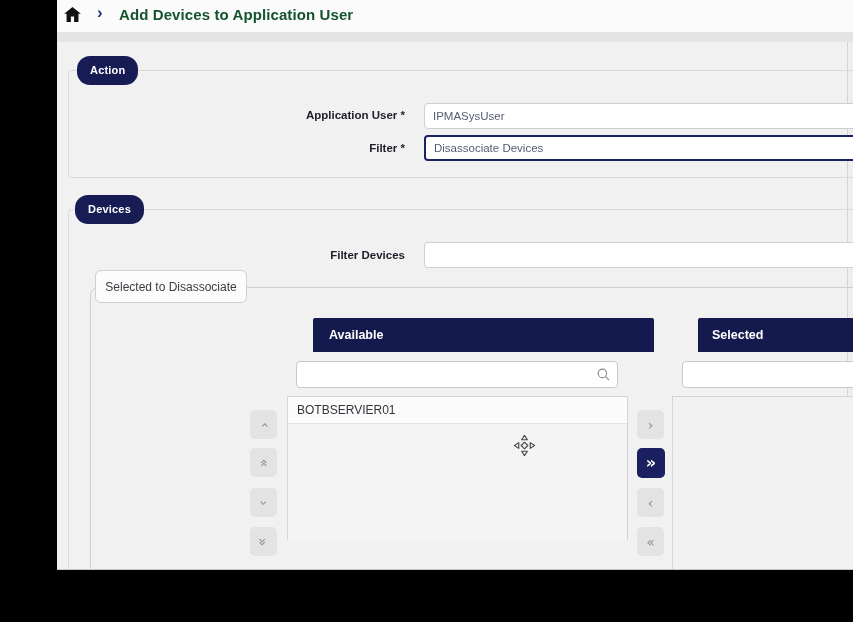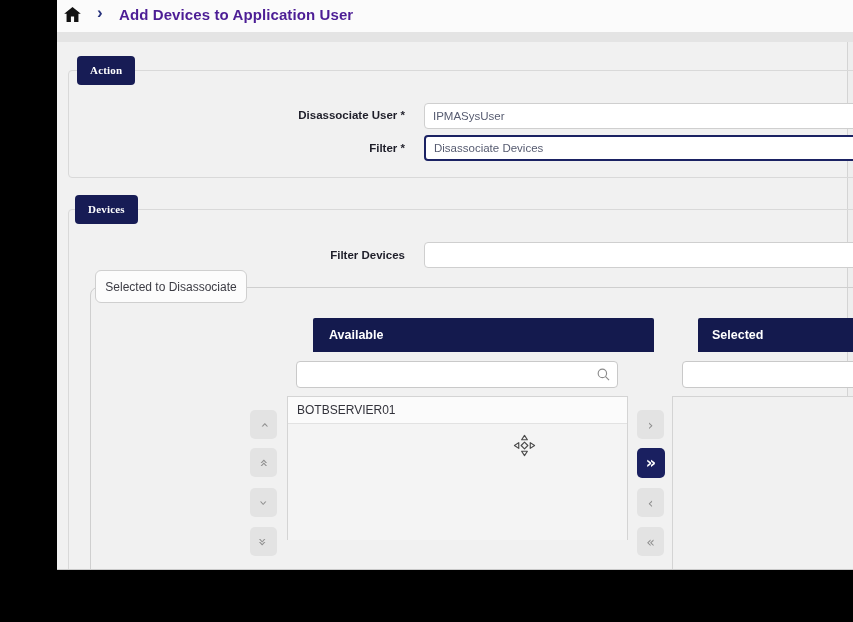--- a/index.html
+++ b/index.html
@@ -8,35 +8,35 @@
 
   .window {
     position:absolute; left:57px; top:0; width:796px; height:570px;
     background:#f1f1f1; overflow:hidden; border-bottom:1px solid #c9c9c9;
   }
 
   
   .topbar { position:absolute; left:0; top:0; width:100%; height:32px; background:#fbfbfb; }
   .home-ic { position:absolute; left:6px; top:5px; width:19px; height:19px; }
   .crumb-sep { position:absolute; left:40px; top:3px; font-size:17px; font-weight:bold; color:#28337c; }
-  .page-title { position:absolute; left:62px; top:6px; font-size:15px; font-weight:bold; color:#4c1d95; letter-spacing:.1px; }
+  .page-title { position:absolute; left:62px; top:6px; font-size:15px; font-weight:bold; color:#14532d; letter-spacing:.1px; }
   .subbar { position:absolute; left:0; top:32px; width:100%; height:10px; background:#e4e4e4; }
 
   
   .gutter { position:absolute; left:790px; top:42px; width:6px; height:528px; background:#eeeeee; border-left:1px solid #d4d4d4; }
 
   
   .panel { position:absolute; border:1px solid #d9d9d9; border-radius:4px; background:transparent; }
   .panel.action  { left:11px; top:70px;  width:800px; height:108px; }
   .panel.devices { left:11px; top:209px; width:800px; height:380px; }
 
   .badge {
     position:absolute; height:29px; line-height:29px; padding:0 13px;
     background:#171c55; color:#fff; font-size:11px; font-weight:bold;
-    border-radius:4px; z-index:3; letter-spacing:.2px;font-family:Liberation Serif, serif;
+    border-radius:13px; z-index:3; letter-spacing:.2px;
   }
   .badge.action  { left:20px; top:56px; }
   .badge.devices { left:18px; top:195px; }
 
   
   .flabel { position:absolute; width:248px; left:100px; text-align:right;
             font-size:11.5px; font-weight:bold; color:#1e1e29; }
   .finput {
     position:absolute; left:367px; width:445px; height:26px;
     border:1px solid #cfcfcf; border-radius:4px; background:#fff;
@@ -106,21 +106,21 @@
     </svg>
     <span class="crumb-sep">›</span>
     <span class="page-title">Add Devices to Application User</span>
   </div>
   <div class="subbar"></div>
   <div class="gutter"></div>
 
   <div class="panel action"></div>
   <div class="badge action">Action</div>
 
-  <span class="flabel" style="top:109px;">Disassociate User *</span>
+  <span class="flabel" style="top:109px;">Application User *</span>
   <input class="finput" style="top: 103px;" type="text" value="IPMASysUser">
 
   <span class="flabel" style="top:142px;">Filter *</span>
   <input class="finput focused" style="top: 135px;" type="text" value="Disassociate Devices">
 
   <div class="panel devices"></div>
   <div class="badge devices">Devices</div>
 
   <span class="flabel" style="top:249px;">Filter Devices</span>
   <input class="finput" style="top: 242px;" type="text" value="">

